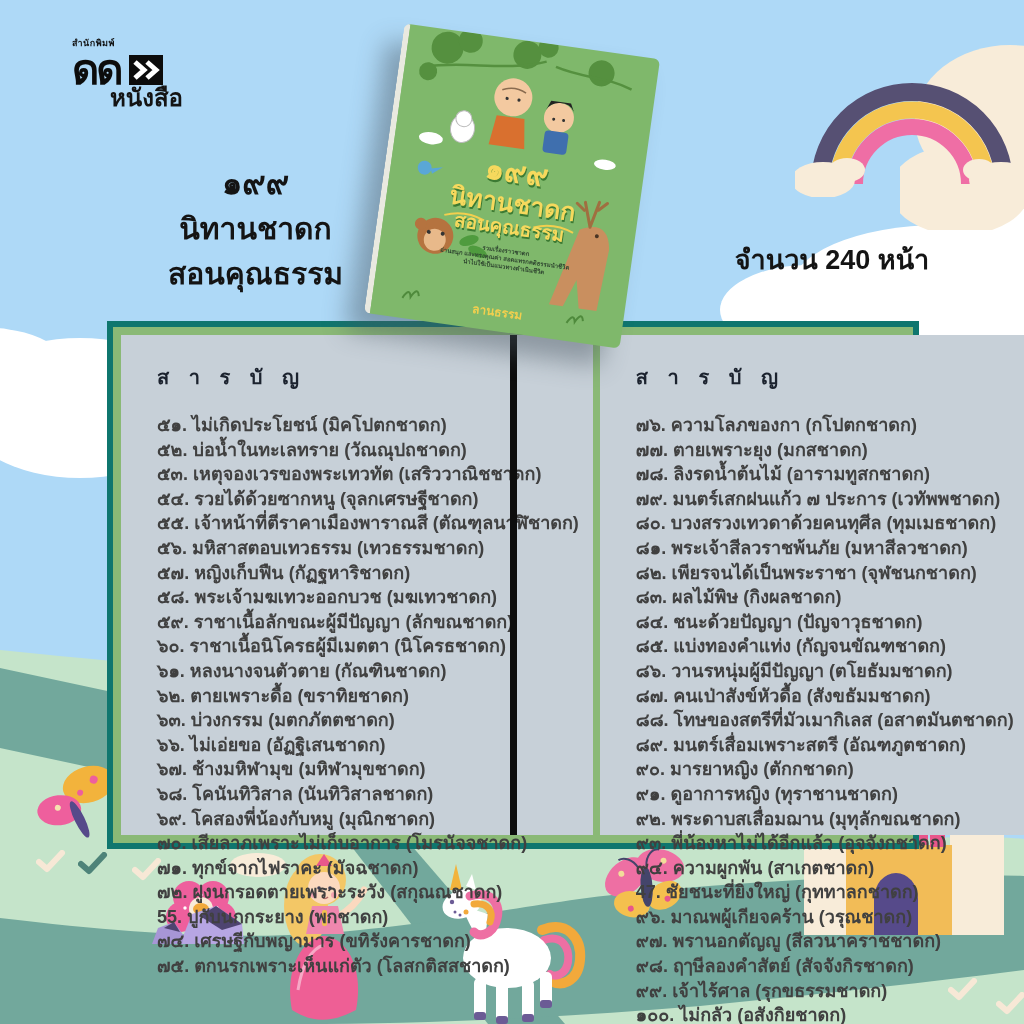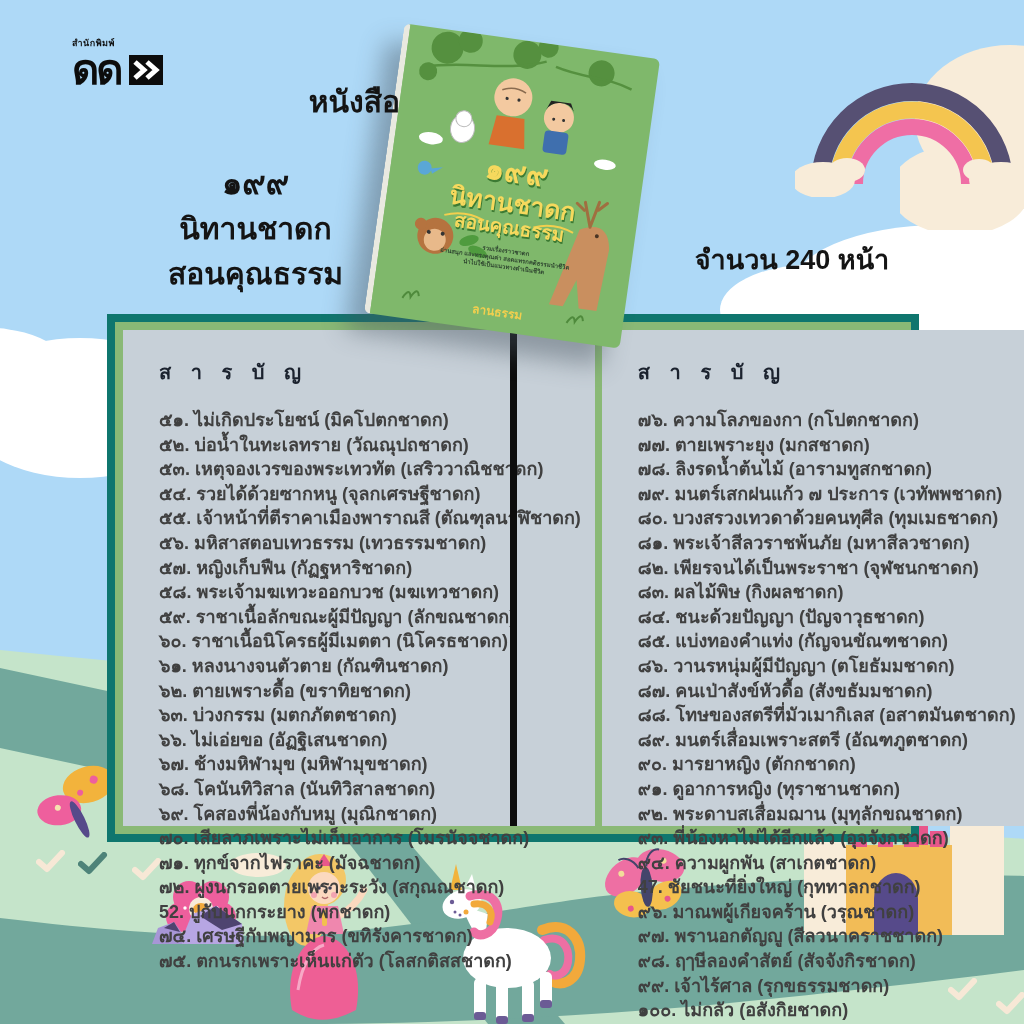--- a/index.html
+++ b/index.html
@@ -4,28 +4,28 @@
 <style>
   html,body{margin:0;padding:0;}
   #canvas{position:relative;width:1024px;height:1024px;overflow:hidden;
     background:#aed9f7;font-family:"Liberation Sans",sans-serif;color:#141414;}
   .abs{position:absolute;}
   
   .logo-wrap{left:28px;top:36px;margin-left:44px;}
   .logo-small{font-size:9px;font-weight:700;letter-spacing:.5px;color:#101010;}
   .logo-row{display:flex;align-items:center;gap:8px;}
   .logo-main{font-size:42px;line-height:40px;font-weight:900;letter-spacing:-3px;color:#0c0c0c;}
-  .book-label{left:110px;top:78px;width:290px;text-align:right;font-size:30px;font-weight:700;}
+  .book-label{left:110px;top:78px;width:290px;text-align:left;font-size:24px;font-weight:700;}
   .title-block{left:108px;top:160px;width:295px;text-align:center;font-weight:700;}
   .title-block .t1{font-size:32px;line-height:46px;}
   .title-block .t2{font-size:30px;line-height:45px;}
-  .page-count{left:662px;top:238px;width:260px;text-align:center;font-size:27px;font-weight:700;}
+  .page-count{left:702px;top:238px;width:260px;text-align:center;font-size:27px;font-weight:700;}
   
-  .open-book{left:107px;top:314px;width:812px;height:528px;box-sizing:border-box;
-    border:8px solid #0f766e;background:#8ab976;padding:8px;display:flex;gap:7px;}
+  .open-book{left:107px;top:321px;width:812px;height:528px;box-sizing:border-box;
+    border:6px solid #0f766e;background:#8ab976;padding:8px;display:flex;gap:7px;}
   .page{flex:1;background:#c7d0d8;position:relative;box-sizing:border-box;padding:26px 14px 0 36px;}
   .spine{left:50%;top:8px;bottom:8px;width:7px;margin-left:-3.5px;background:#0d0d0d;z-index:3;}
   .toc-head{font-size:20px;font-weight:700;letter-spacing:7px;color:#1b222e;margin-bottom:20px;}
   .toc-item{font-size:18px;line-height:24.6px;font-weight:600;color:#404040;white-space:nowrap;}
   
   .cover{left:383px;top:40px;width:252px;height:292px;background:#7fb86b;border-radius:6px;
     transform:rotate(8deg);box-shadow:-16px 20px 24px rgba(70,85,95,.45);
     border-left:6px solid #e9e9e0;z-index:6;overflow:hidden;}
   .cover .ct{position:absolute;width:100%;text-align:center;font-weight:700;color:#f6d95d;
     text-shadow:1px 2px 0 #3c7a33;}
@@ -235,21 +235,21 @@
           <div class="toc-item">๖๑. หลงนางจนตัวตาย (กัณฑินชาดก)</div>
           <div class="toc-item">๖๒. ตายเพราะดื้อ (ขราทิยชาดก)</div>
           <div class="toc-item">๖๓. บ่วงกรรม (มตกภัตตชาดก)</div>
           <div class="toc-item">๖๖. ไม่เอ่ยขอ (อัฏฐิเสนชาดก)</div>
           <div class="toc-item">๖๗. ช้างมหิฬามุข (มหิฬามุขชาดก)</div>
           <div class="toc-item">๖๘. โคนันทิวิสาล (นันทิวิสาลชาดก)</div>
           <div class="toc-item">๖๙. โคสองพี่น้องกับหมู (มุณิกชาดก)</div>
           <div class="toc-item">๗๐. เสียลาภเพราะไม่เก็บอาการ (โมรนัจจชาดก)</div>
           <div class="toc-item">๗๑. ทุกข์จากไฟราคะ (มัจฉชาดก)</div>
           <div class="toc-item">๗๒. ฝูงนกรอดตายเพราะระวัง (สกุณณชาดก)</div>
-          <div class="toc-item">52. ปูกับนกกระยาง (พกชาดก)</div>
+          <div class="toc-item">55. ปูกับนกกระยาง (พกชาดก)</div>
           <div class="toc-item">๗๔. เศรษฐีกับพญามาร (ขทิรังคารชาดก)</div>
           <div class="toc-item">๗๕. ตกนรกเพราะเห็นแก่ตัว (โลสกติสสชาดก)</div>
         </div>
     </div>
     <div class="page">
       <div class="toc-head">ส า ร บั ญ</div>
       <div>
           <div class="toc-item">๗๖. ความโลภของกา (กโปตกชาดก)</div>
           <div class="toc-item">๗๗. ตายเพราะยุง (มกสชาดก)</div>
           <div class="toc-item">๗๘. ลิงรดน้ำต้นไม้ (อารามทูสกชาดก)</div>

